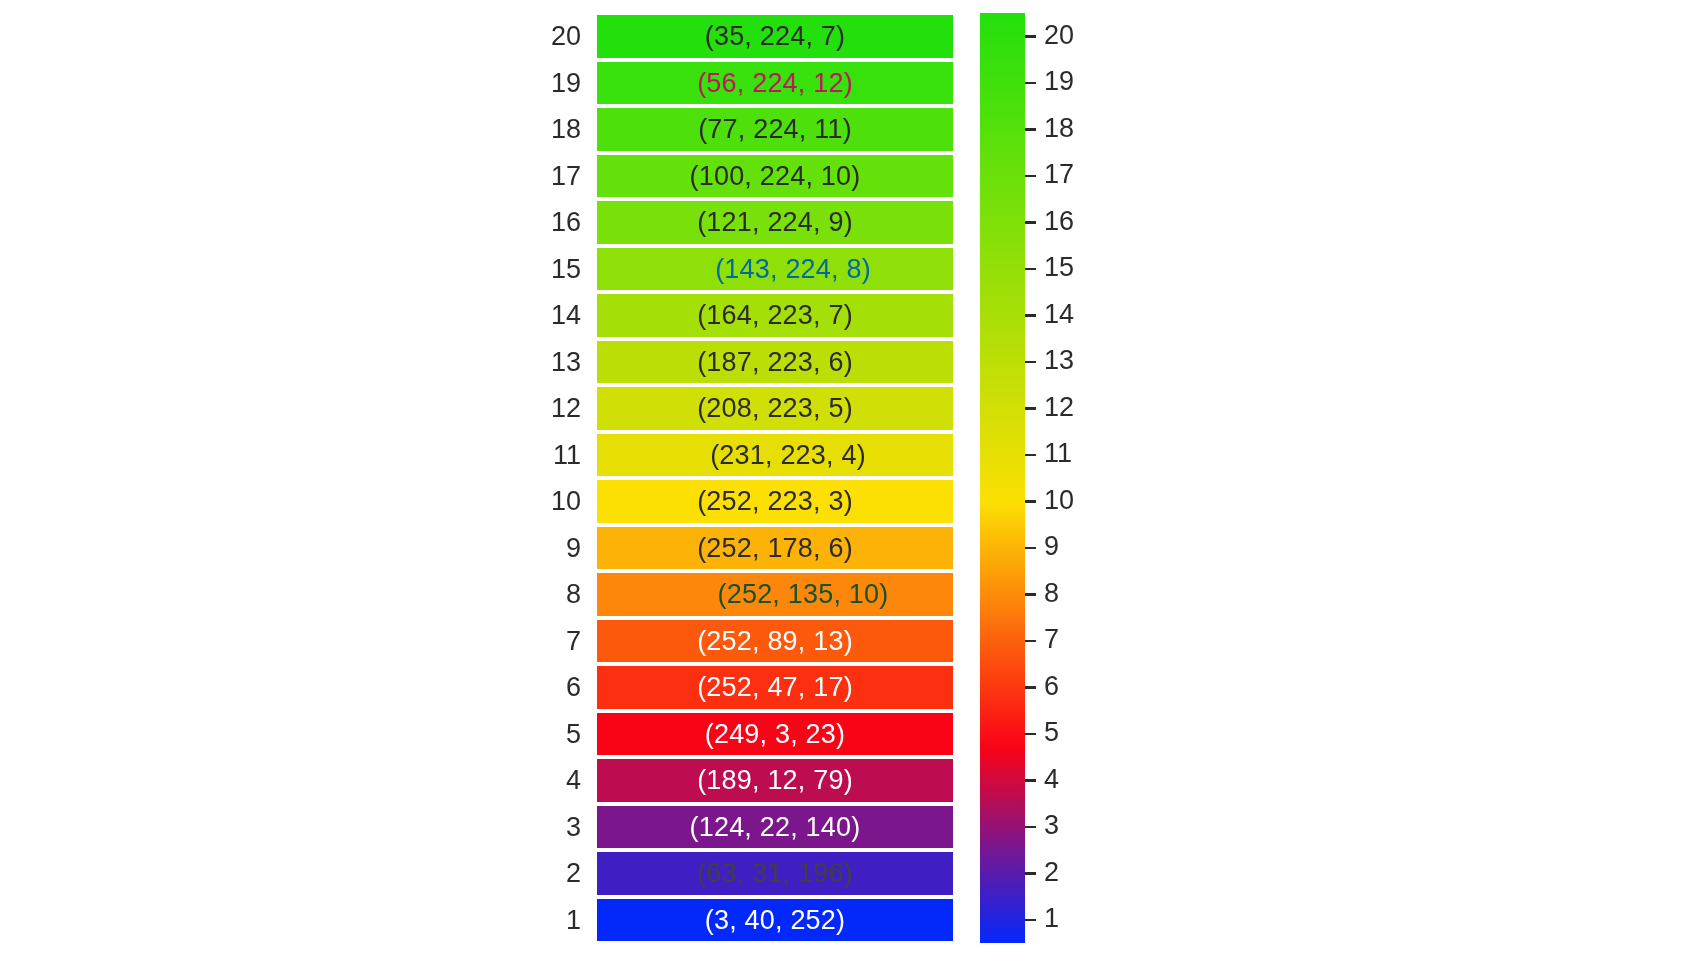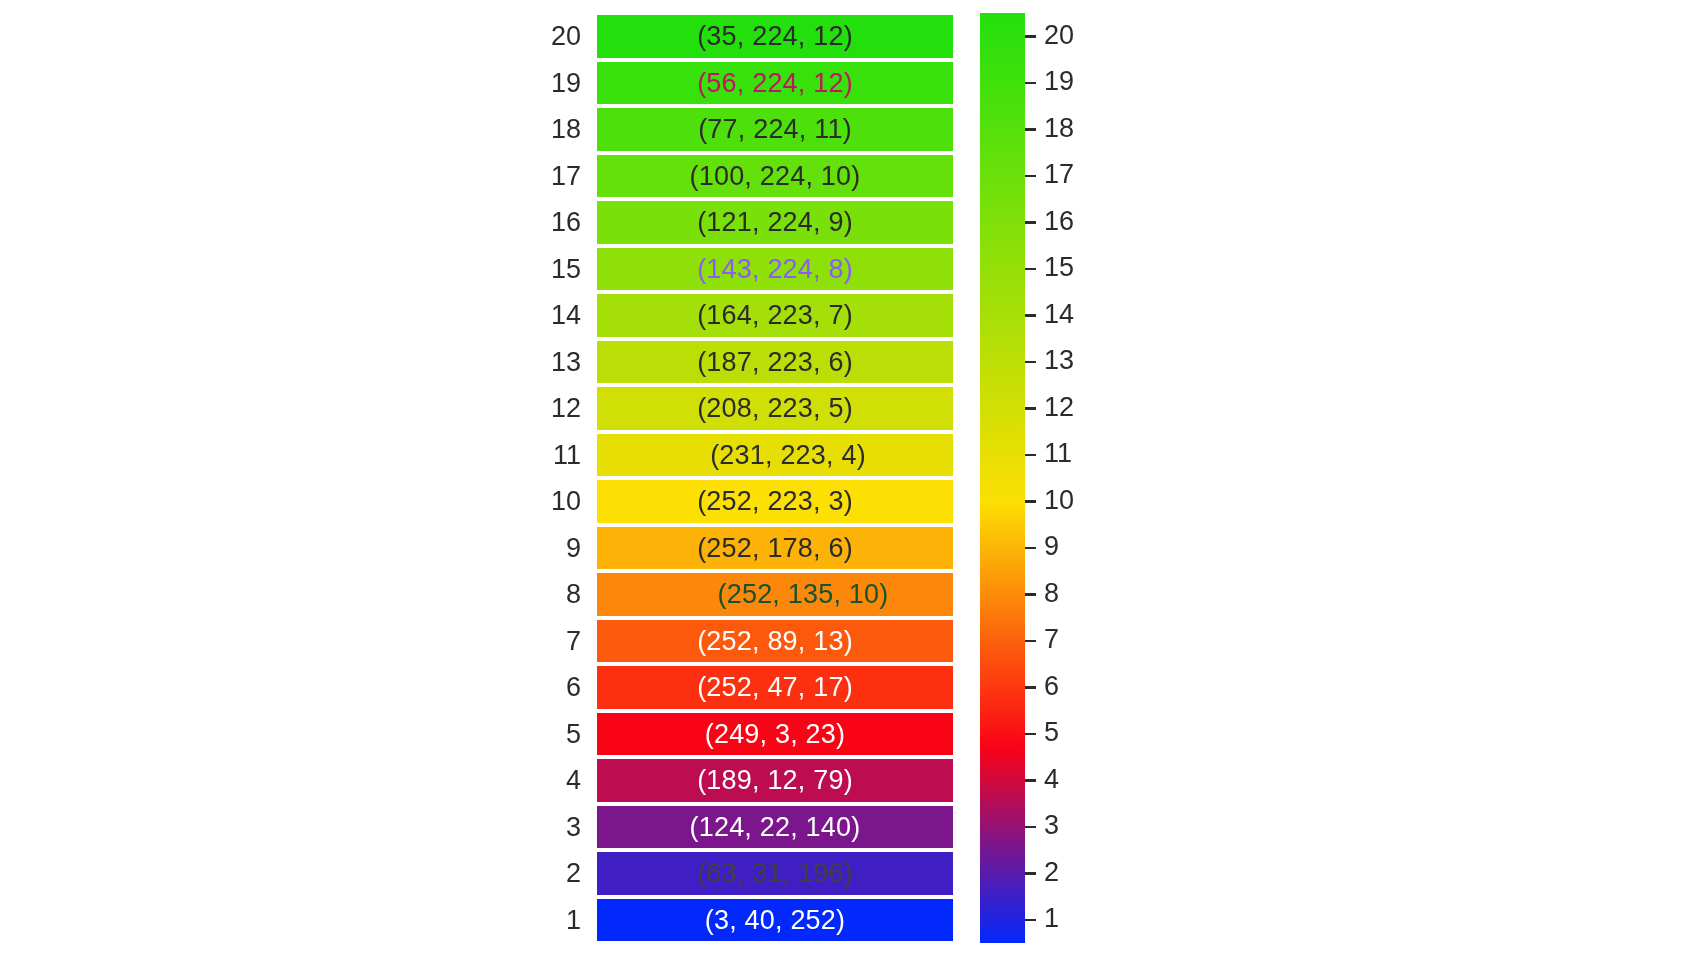--- a/index.html
+++ b/index.html
@@ -100,21 +100,21 @@
 </style>
 </head>
 <body>
 
 <div id="figure">
 
   <div id="bars-axes">
       <div class="bar-row" style="height: 46.5px;">
         <div class="bar-fill" style="background: rgb(35, 224, 13);"></div>
         <div class="tick-label" style="line-height: 46.5px;">20</div>
-        <div class="bar-label" style="line-height: 46.5px; color: rgb(43, 43, 43);">(35, 224, 12)</div>
+        <div class="bar-label" style="line-height: 46.5px; color: rgb(43, 43, 43);">(35, 224, 7)</div>
       </div>
       <div class="bar-row" style="height: 46.5px;">
         <div class="bar-fill" style="background: rgb(56, 224, 12);"></div>
         <div class="tick-label" style="line-height: 46.5px;">19</div>
         <div class="bar-label" style="line-height: 46.5px; color: #be185d;">(56, 224, 12)</div>
       </div>
       <div class="bar-row" style="height: 46.5px;">
         <div class="bar-fill" style="background: rgb(77, 224, 11);"></div>
         <div class="tick-label" style="line-height: 46.5px;">18</div>
         <div class="bar-label" style="line-height: 46.5px; color: rgb(43, 43, 43);">(77, 224, 11)</div>
@@ -125,21 +125,21 @@
         <div class="bar-label" style="line-height: 46.5px; color: rgb(43, 43, 43);">(100, 224, 10)</div>
       </div>
       <div class="bar-row" style="height: 46.5px;">
         <div class="bar-fill" style="background: rgb(121, 224, 9);"></div>
         <div class="tick-label" style="line-height: 46.5px;">16</div>
         <div class="bar-label" style="line-height: 46.5px; color: rgb(43, 43, 43);">(121, 224, 9)</div>
       </div>
       <div class="bar-row" style="height: 46.5px;">
         <div class="bar-fill" style="background: rgb(143, 224, 8);"></div>
         <div class="tick-label" style="line-height: 46.5px;">15</div>
-        <div class="bar-label" style="line-height: 46.5px; color: #8b5cf6;">(143, 224, 8)</div>
+        <div class="bar-label" style="line-height: 46.5px; color: #0369a1; margin-left: 18px;">(143, 224, 8)</div>
       </div>
       <div class="bar-row" style="height: 46.5px;">
         <div class="bar-fill" style="background: rgb(164, 223, 7);"></div>
         <div class="tick-label" style="line-height: 46.5px;">14</div>
         <div class="bar-label" style="line-height: 46.5px; color: rgb(43, 43, 43);">(164, 223, 7)</div>
       </div>
       <div class="bar-row" style="height: 46.5px;">
         <div class="bar-fill" style="background: rgb(187, 223, 6);"></div>
         <div class="tick-label" style="line-height: 46.5px;">13</div>
         <div class="bar-label" style="line-height: 46.5px; color: rgb(43, 43, 43);">(187, 223, 6)</div>

